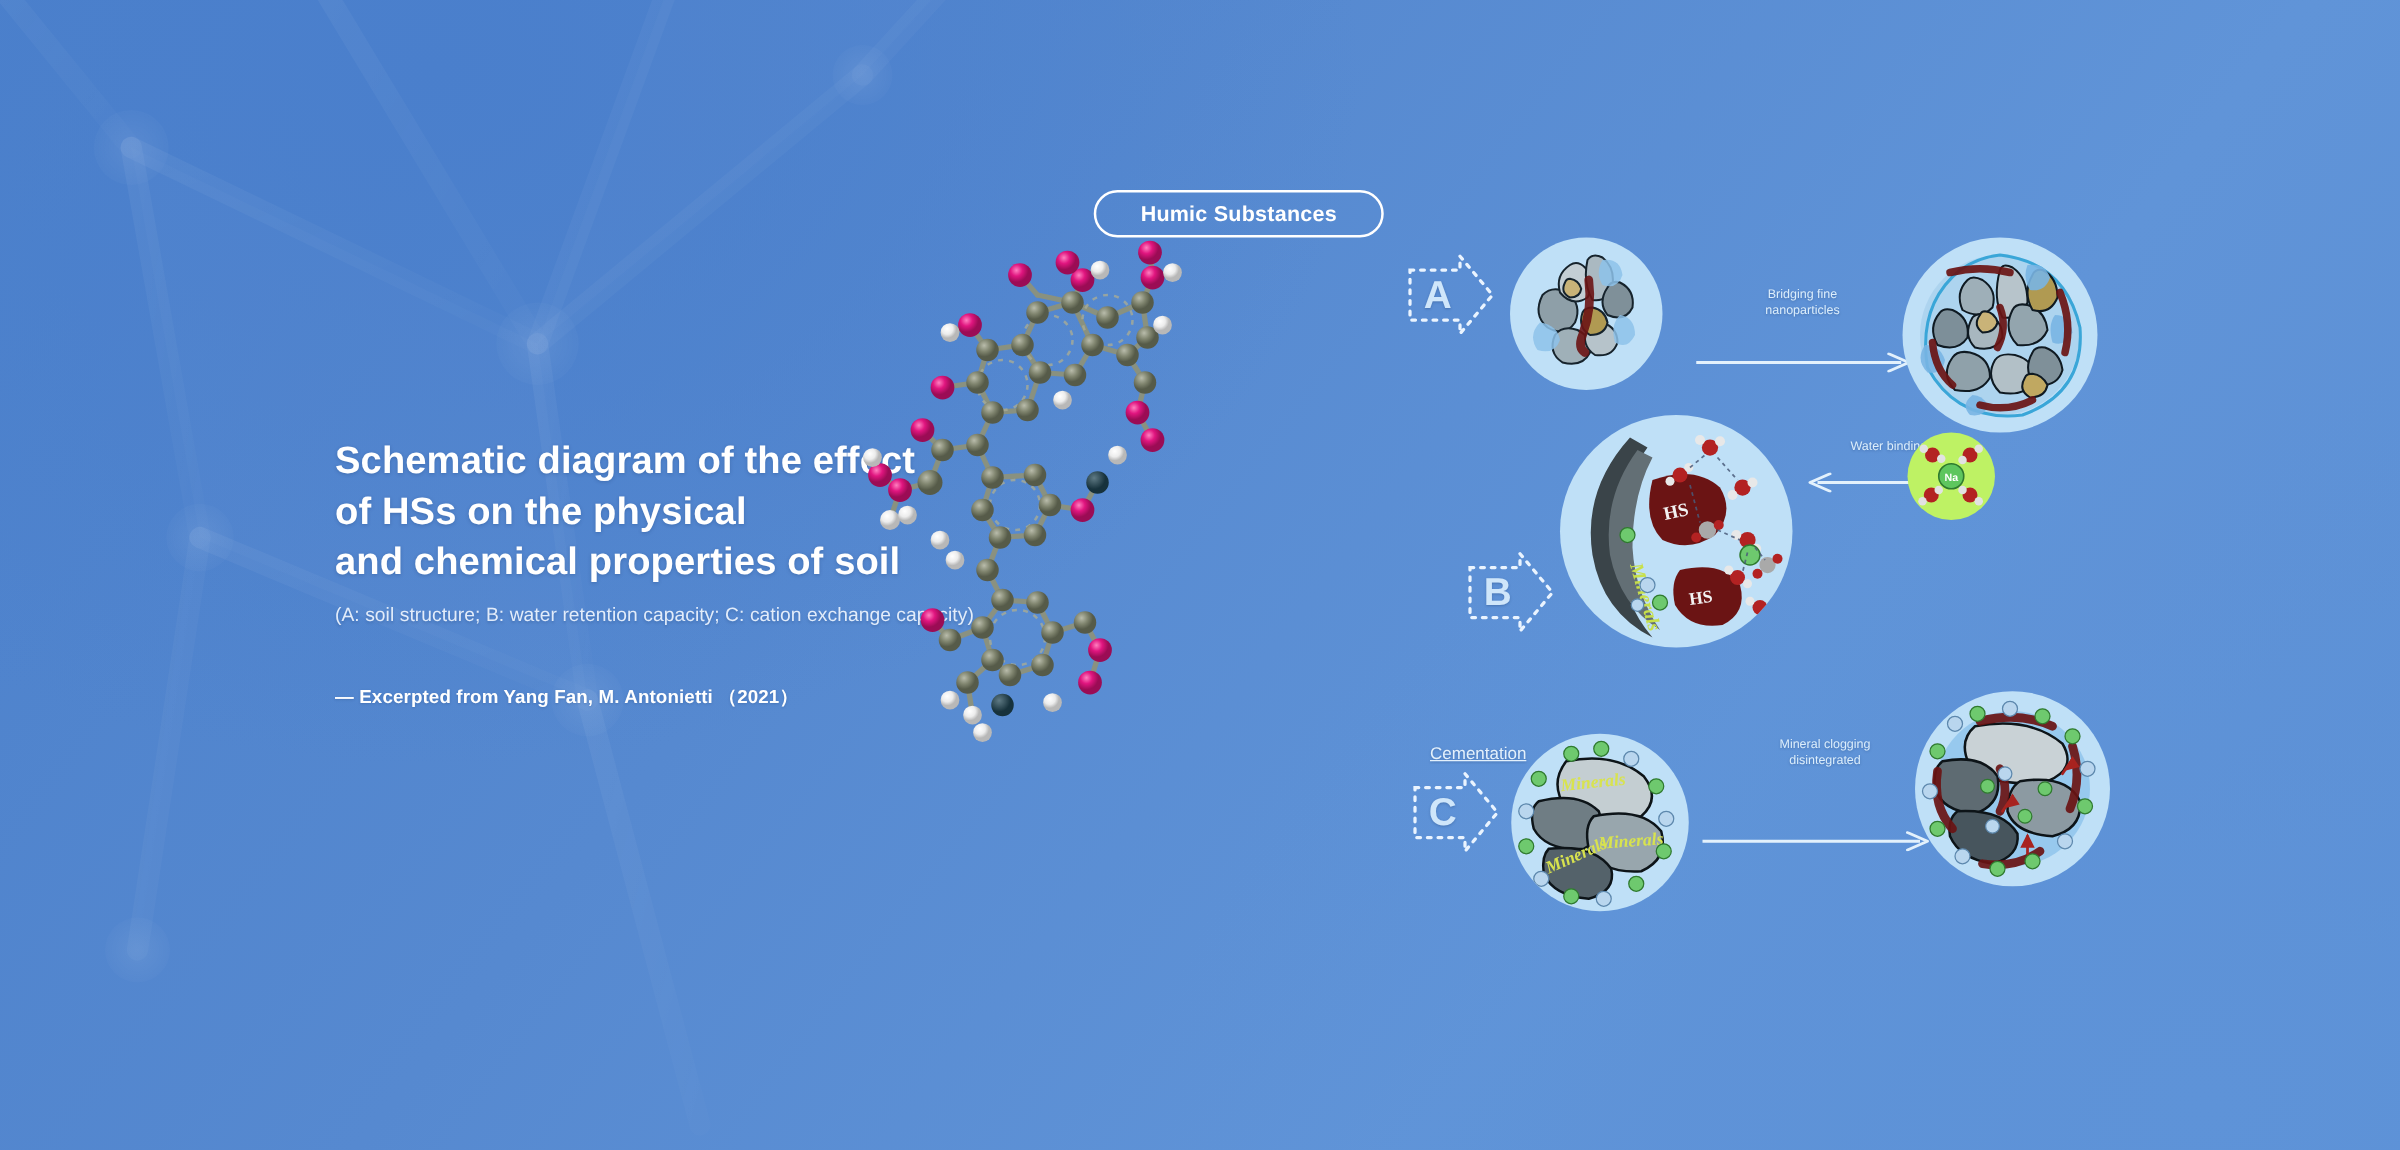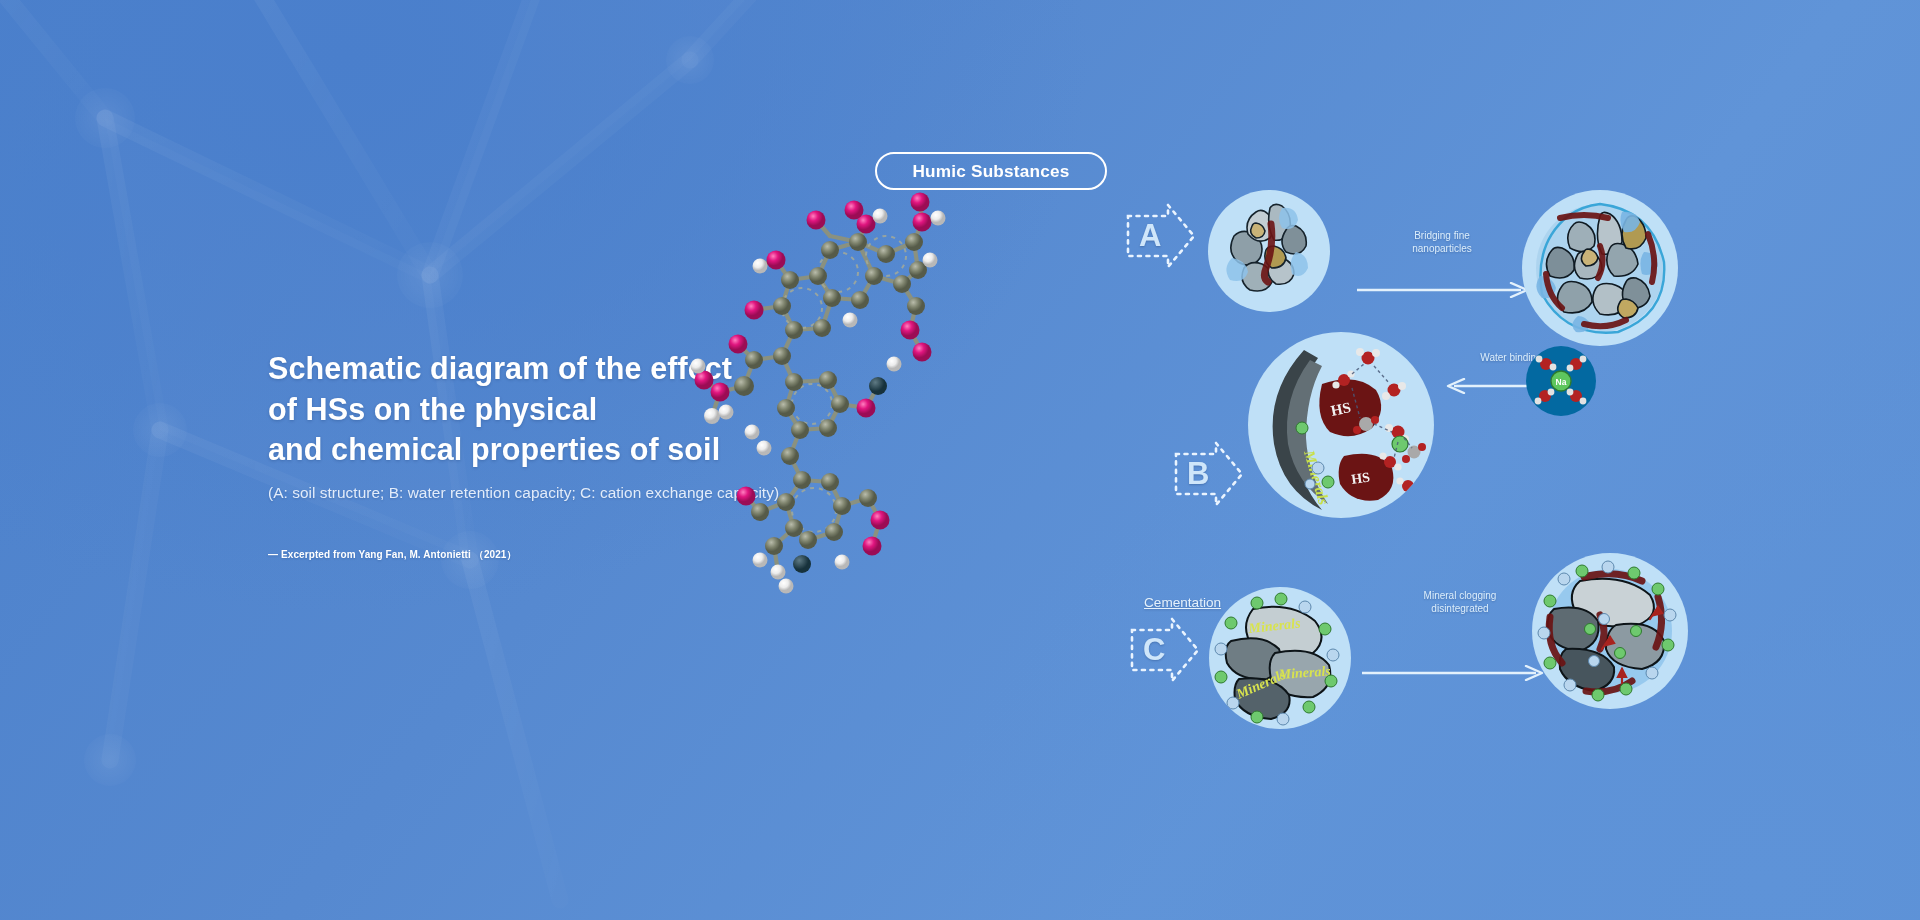--- a/index.html
+++ b/index.html
@@ -25,21 +25,21 @@
   #page-title{
     color:#fff; font-size:30.5px; font-weight:bold; line-height:1.33;
     letter-spacing:.1px; text-shadow:0 1px 3px rgba(20,50,100,.28);
   }
   #page-title .ln{ display:block; }
   #subtitle{
     margin-top:14px; color:#e2ecfa; font-size:15.4px; font-weight:400;
     letter-spacing:.05px; text-shadow:0 1px 2px rgba(20,50,100,.22);
   }
   #attribution{
-    margin-top:46px; color:#fff; font-size:10px; font-weight:bold;
+    margin-top:46px; color:#fff; font-size:15px; font-weight:bold;
     letter-spacing:.1px; text-shadow:0 1px 2px rgba(20,50,100,.22);
   }
 
   
   #hs-pill{
     position:absolute; left:875px; top:152px; width:232px; height:38px;
     border:2px solid #ffffff; border-radius:19px;
     display:flex; align-items:center; justify-content:center;
     color:#ffffff; font-size:17.2px; letter-spacing:.2px;font-weight:bold;
   }
@@ -51,21 +51,21 @@
     justify-content:flex-start; padding-left:15px;
     color:#cfe6fa; font-size:31px; font-weight:bold;
     text-shadow:0 1px 2px rgba(20,50,100,.3);
   }
 
   
   .blob-circle{
     position:absolute; border-radius:50%;
     background:#bfe0f7; overflow:hidden;
   }
-  .blob-circle.small{ background:#0369a1; }
+  .blob-circle.small{ background:#bef264; }
 
   
   .flow-label{
     position:absolute; color:#dceefc; font-size:10px; line-height:1.26;
     text-align:center; text-shadow:0 1px 2px rgba(20,50,100,.3);
     white-space:pre-line;
   }
   .flow-arrow{ position:absolute; }
 
   .corner-label{

